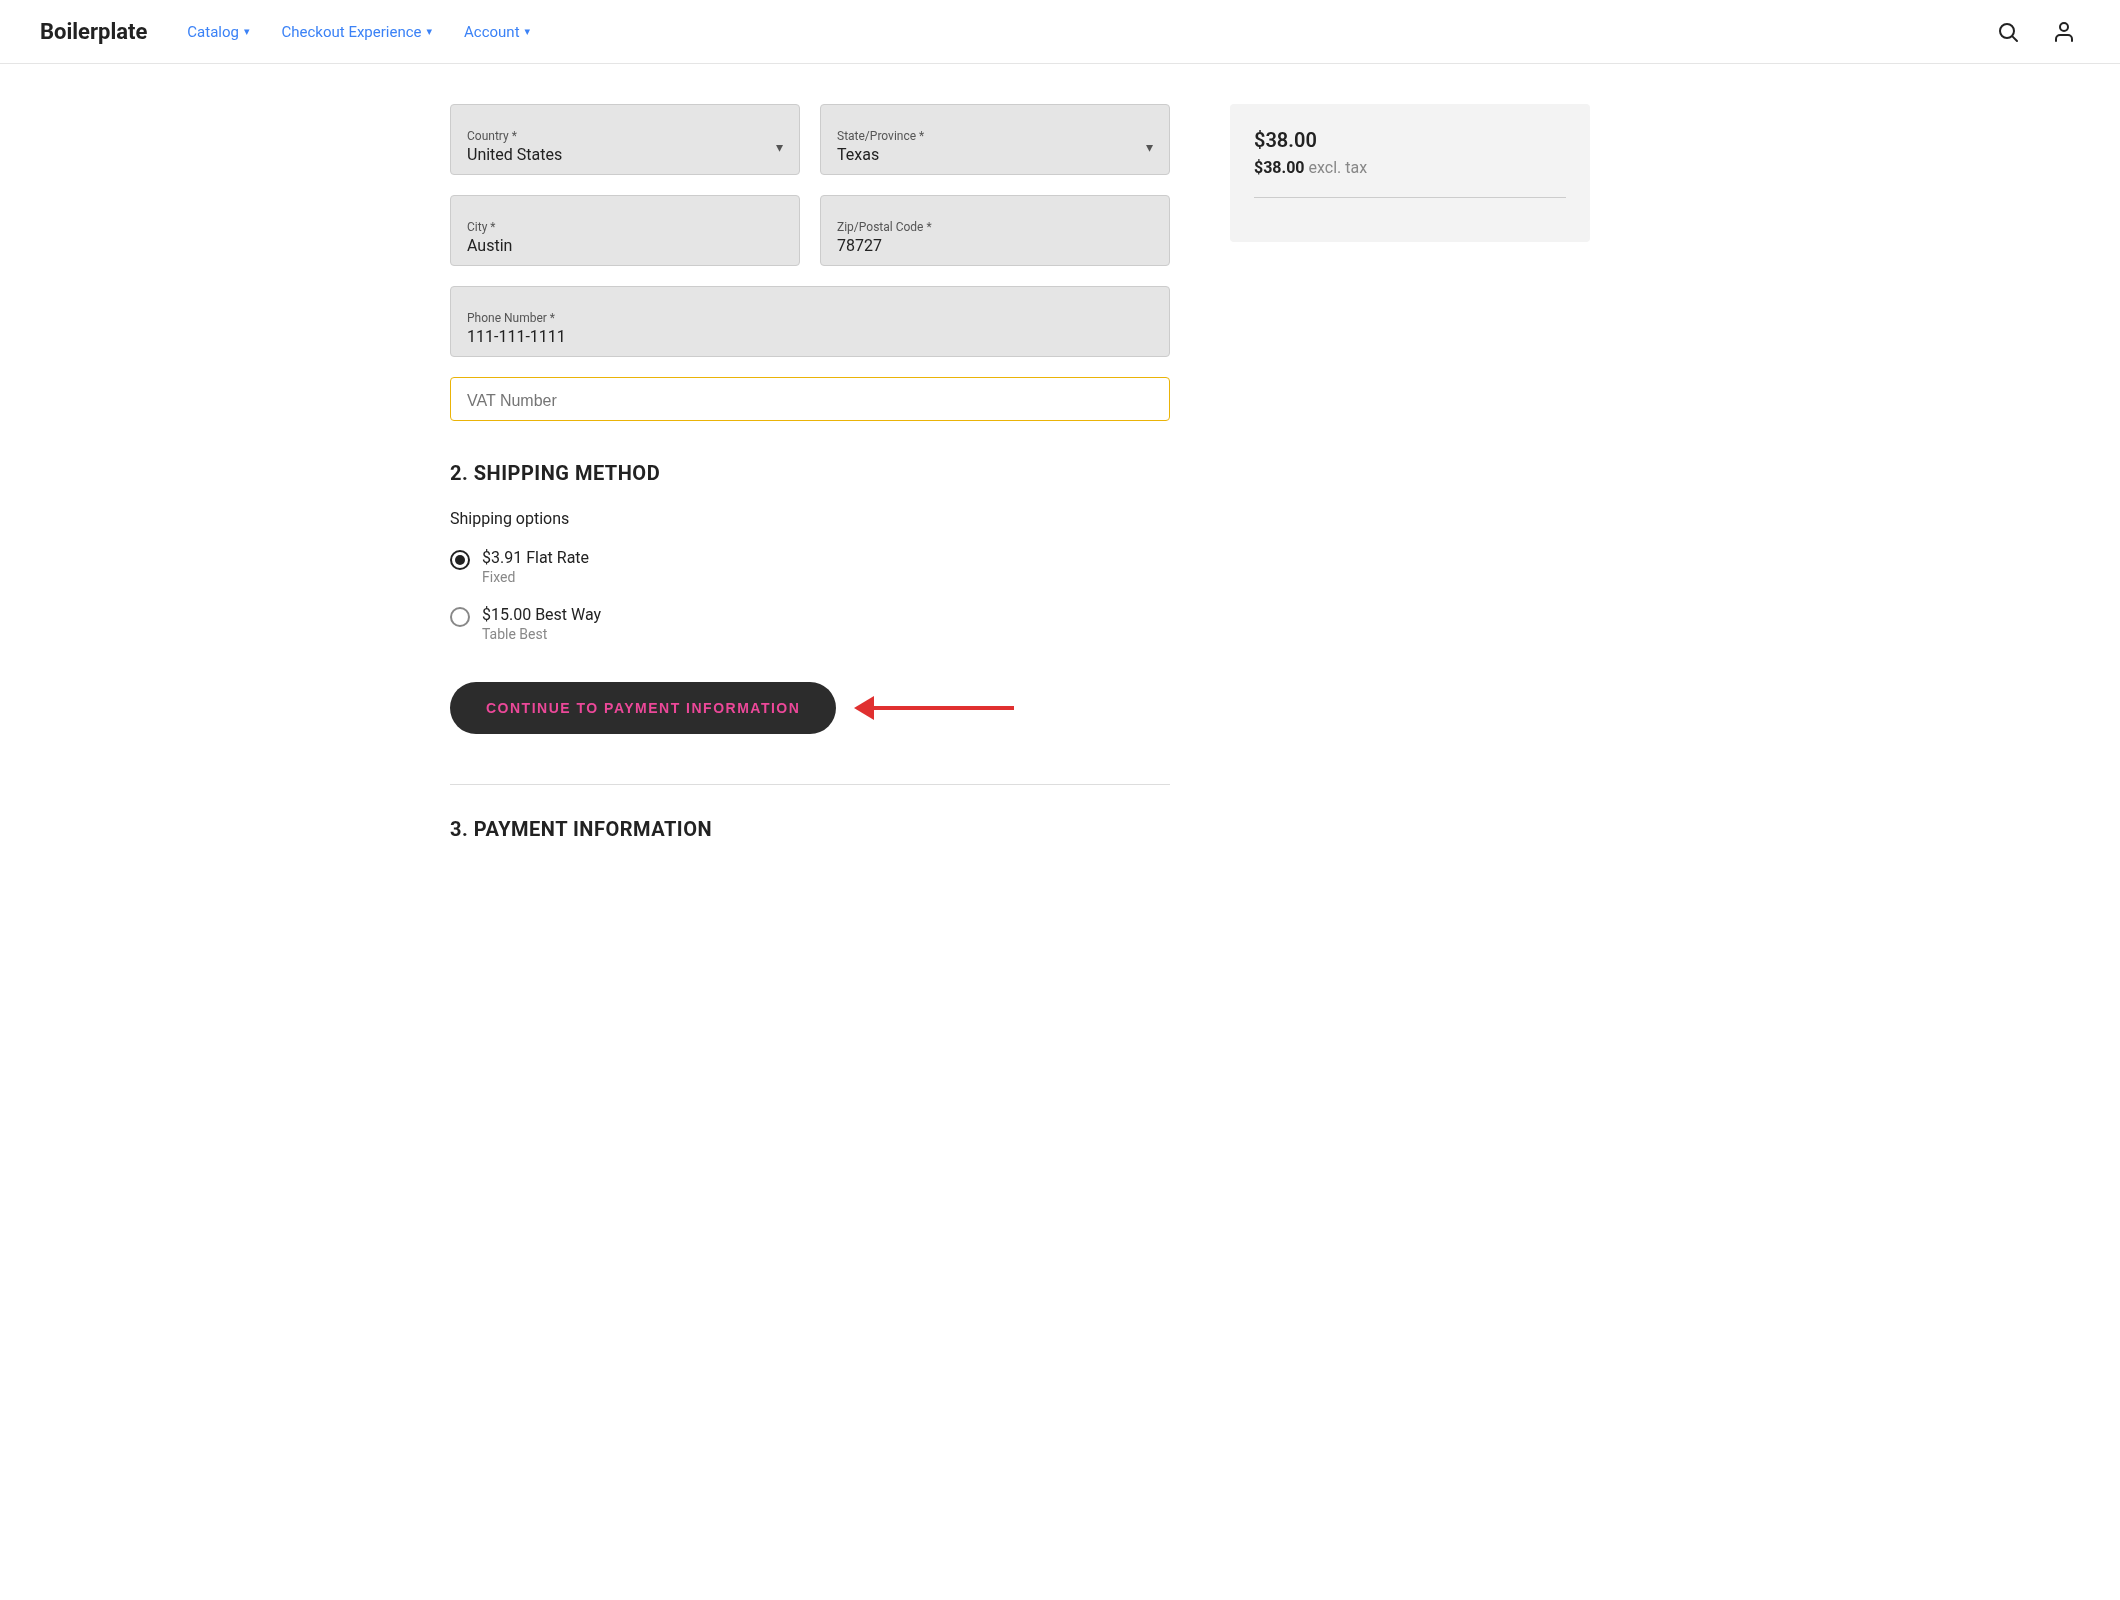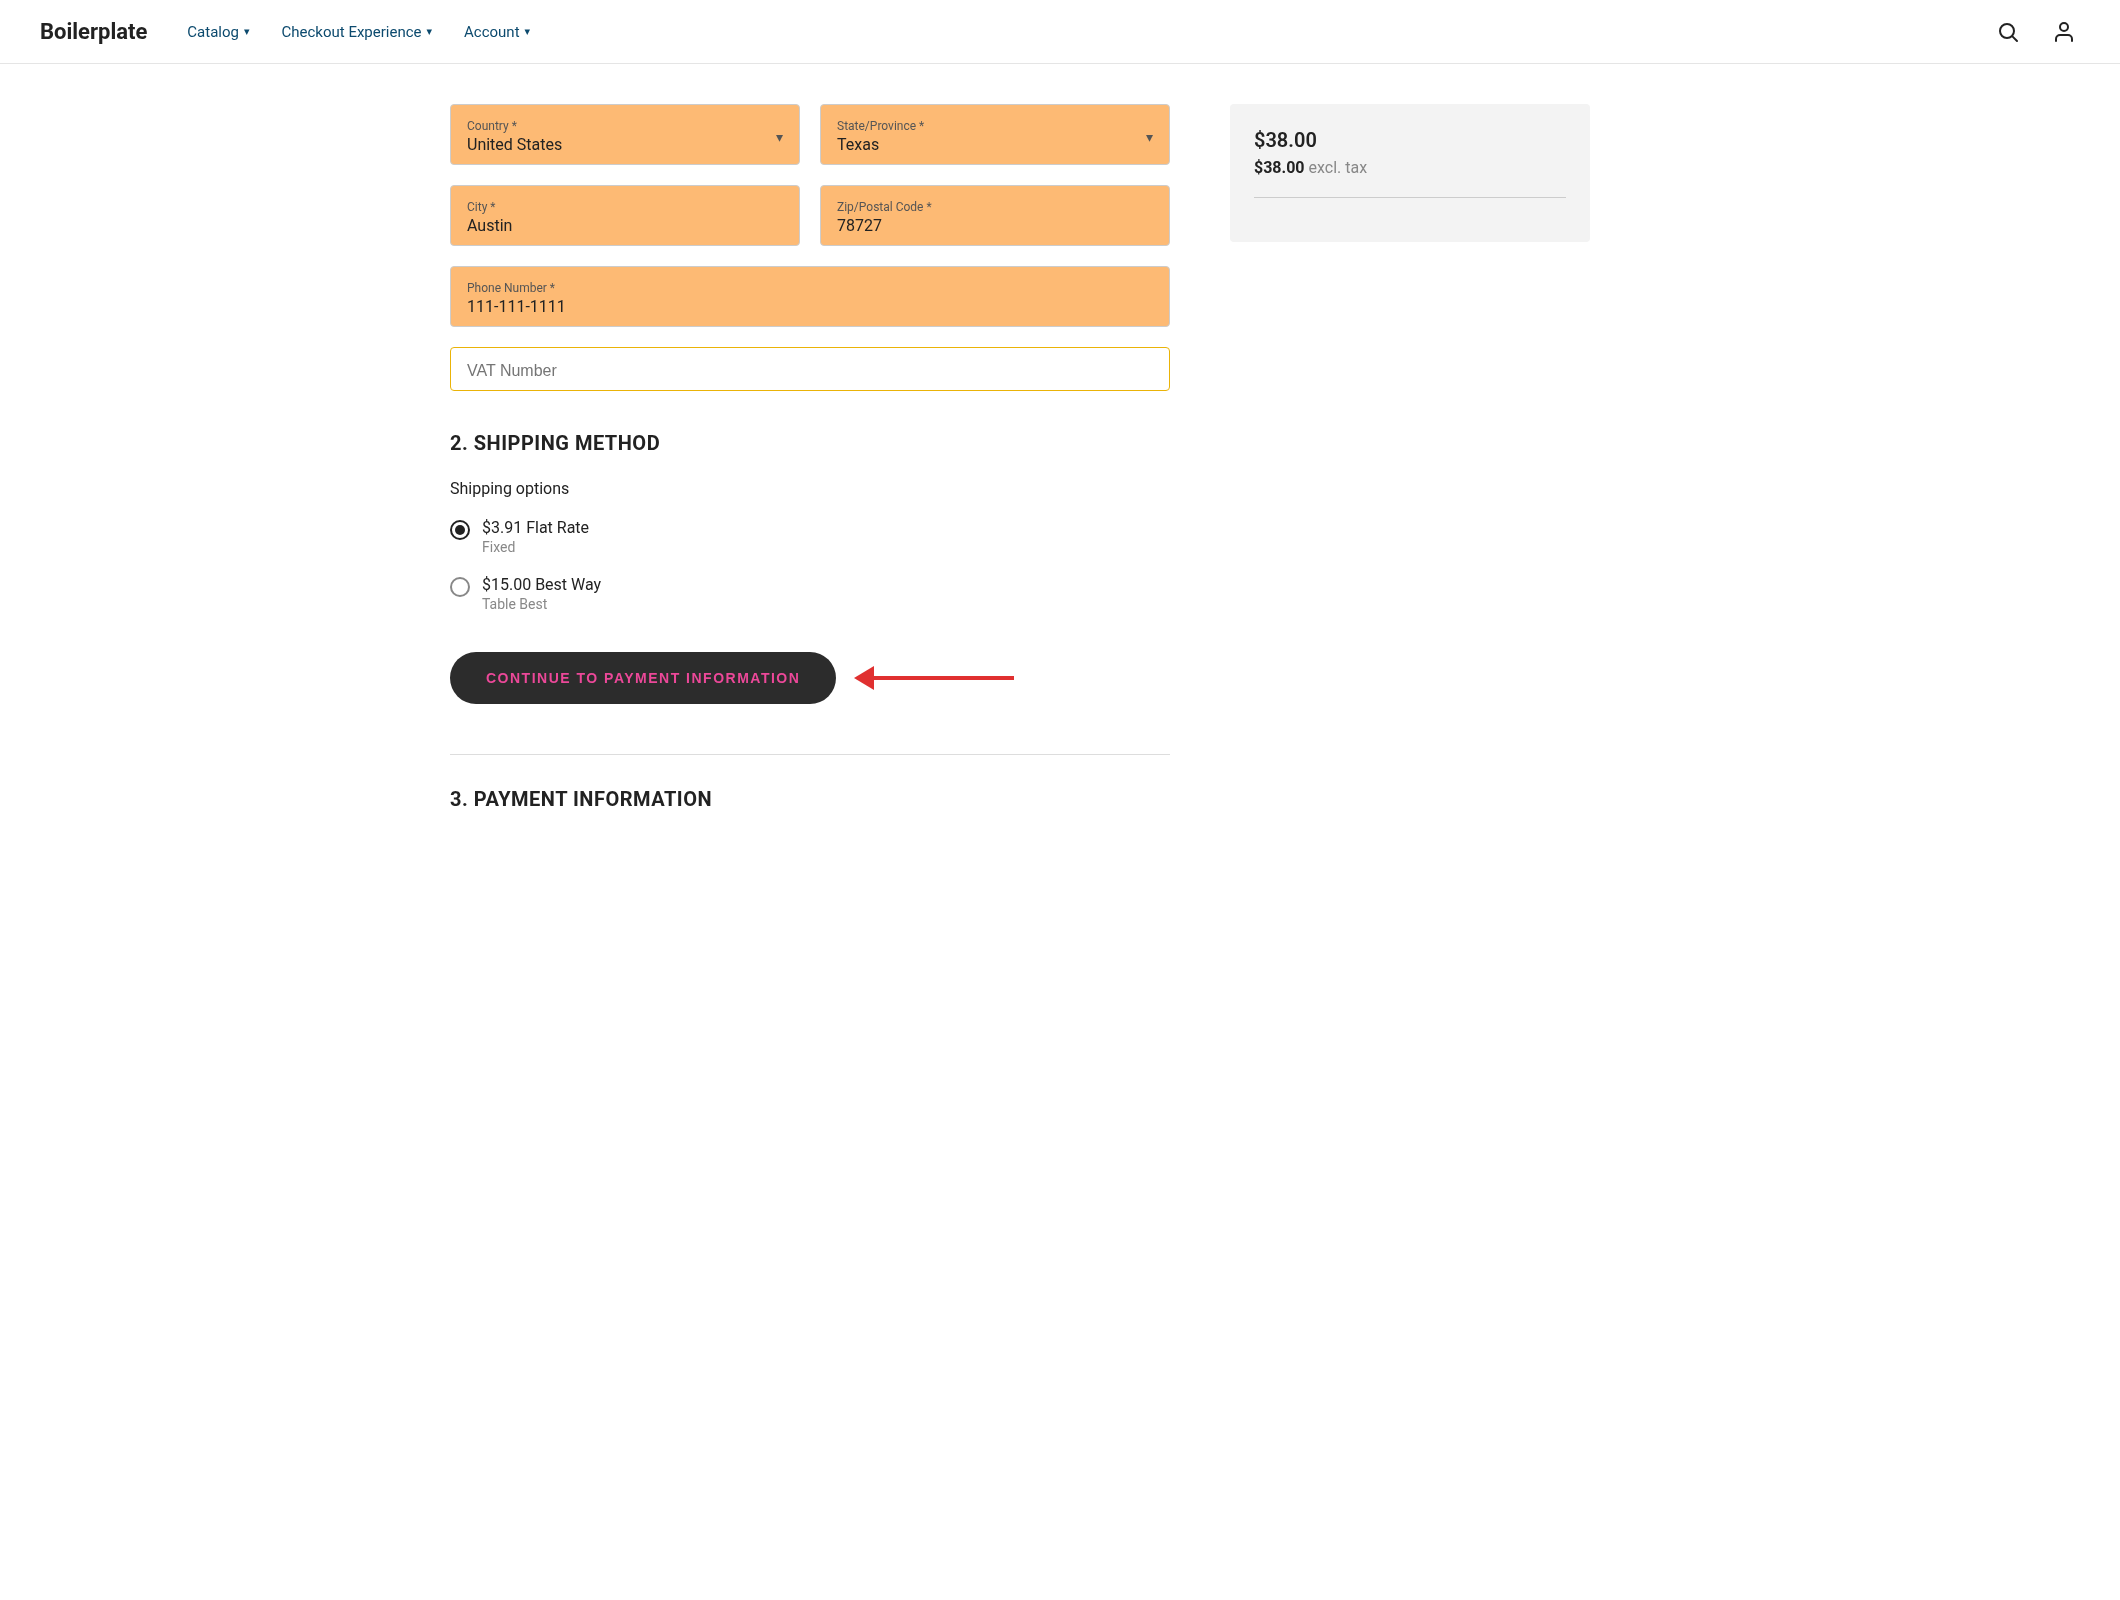--- a/index.html
+++ b/index.html
@@ -38,21 +38,21 @@
       gap: 32px;
       flex: 1;
     }
 
     .nav-item {
       display: flex;
       align-items: center;
       gap: 5px;
       font-size: 15px;
       cursor: pointer;
-      color: #0c4a6e;
+      color: #3b82f6;
     }
 
     .nav-item .chevron {
       font-size: 11px;
     }
 
     .navbar-icons {
       display: flex;
       align-items: center;
       gap: 24px;
@@ -99,24 +99,24 @@
 
     .form-group {
       flex: 1;
       position: relative;
     }
 
     .form-field {
       width: 100%;
       border: 1px solid #ccc;
       border-radius: 4px;
-      padding: 14px 16px 10px;
-      font-size: 16px;
-      color: #222;
-      background: #fdba74;
+      padding: 24px 16px 10px;
+      font-size: 16px;
+      color: #222;
+      background: #e5e5e5;
       position: relative;
       cursor: default;
     }
 
     .field-label {
       font-size: 12px;
       color: #555;
       display: block;
       margin-bottom: 2px;
     }

